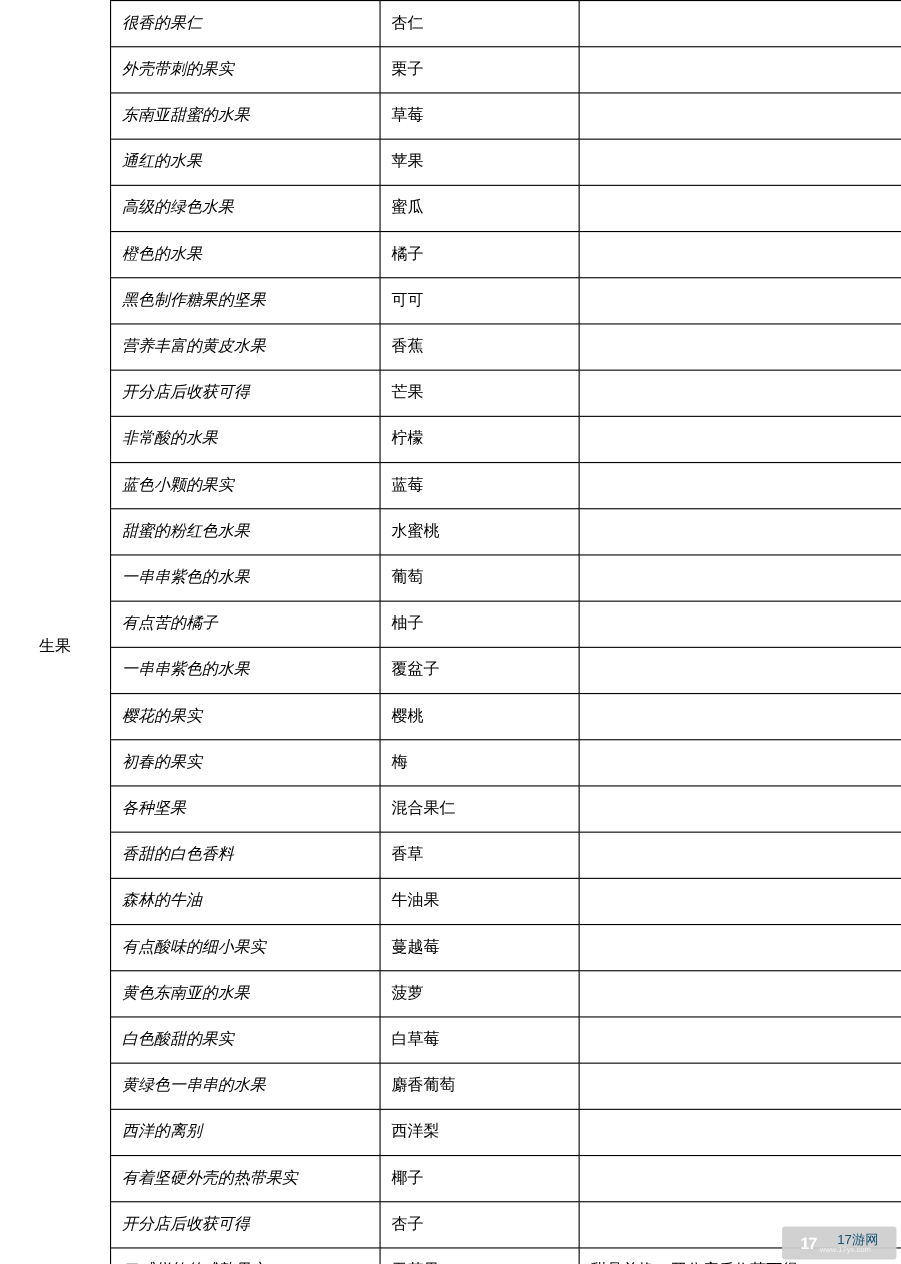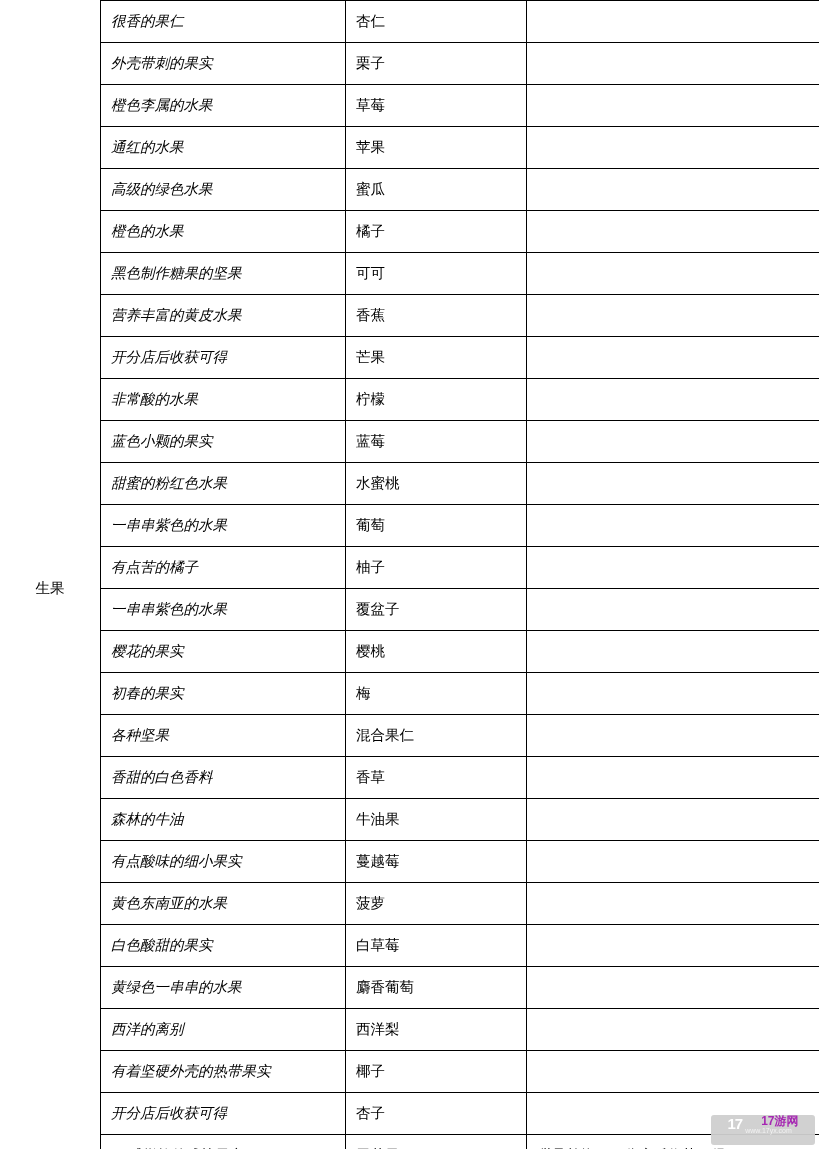--- a/index.html
+++ b/index.html
@@ -60,40 +60,40 @@
   
   .watermark {
     position: absolute;
     right: 4px;
     bottom: 4px;
     width: 104px;
     height: 30px;
     background: #cfcfcf;
     border-radius: 3px;
     display: flex;
-    align-items: flex-start;
+    align-items: center;
     justify-content: center;
     gap: 3px;
     opacity: 0.95;
   }
   .watermark .wm-logo {
     font-size: 15px;
     font-weight: bold;
     color: #ffffff;
     letter-spacing: -1px;
   }
   .watermark .wm-text {
     display: flex;
     flex-direction: column;
     line-height: 1;
   }
   .watermark .wm-text .wm-cn {
     font-size: 12px;
-    color: #a21caf;
-    font-weight: bold;
+    color: #0c4a6e;
+    font-weight: normal;
     margin-left: 16px;
   }
   .watermark .wm-text .wm-en {
     font-size: 7px;
     color: #f2f2f2;
     letter-spacing: 0px;
   }
 </style>
 </head>
 <body>
@@ -107,21 +107,21 @@
           <td class="desc">很香的果仁</td>
           <td class="name">杏仁</td>
           <td class="note"></td>
         </tr>
         <tr>
           <td class="desc">外壳带刺的果实</td>
           <td class="name">栗子</td>
           <td class="note"></td>
         </tr>
         <tr>
-          <td class="desc">橙色李属的水果</td>
+          <td class="desc">东南亚甜蜜的水果</td>
           <td class="name">草莓</td>
           <td class="note"></td>
         </tr>
         <tr>
           <td class="desc">通红的水果</td>
           <td class="name">苹果</td>
           <td class="note"></td>
         </tr>
         <tr>
           <td class="desc">高级的绿色水果</td>

